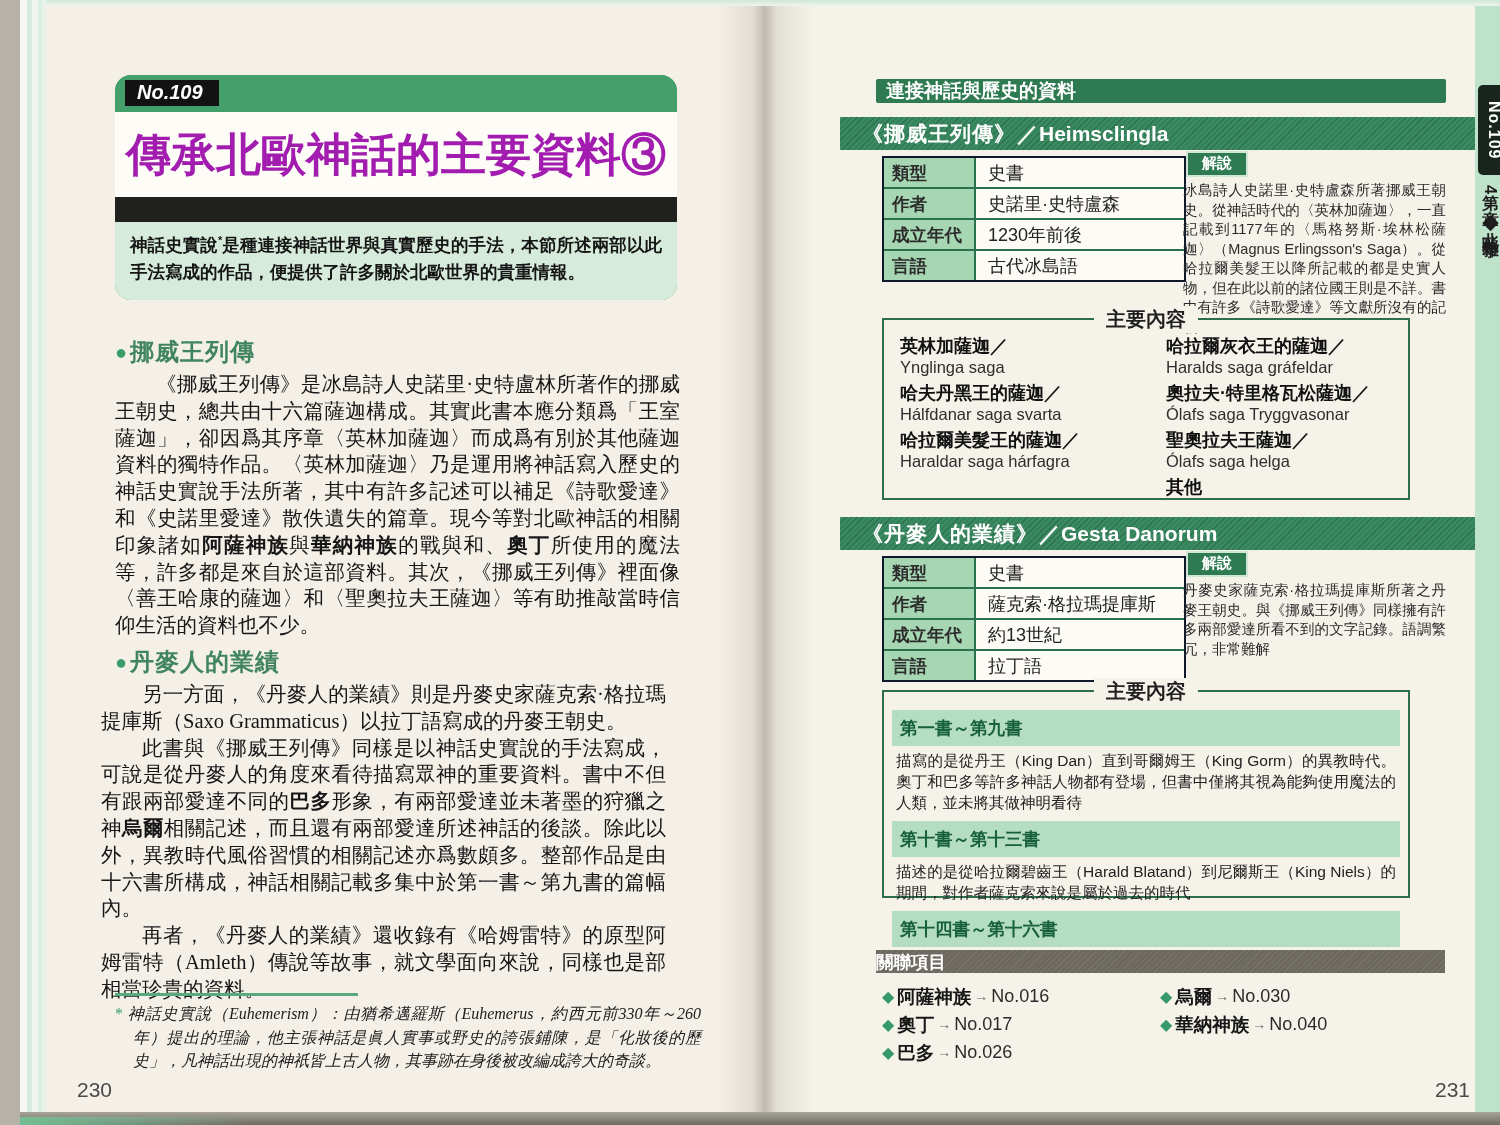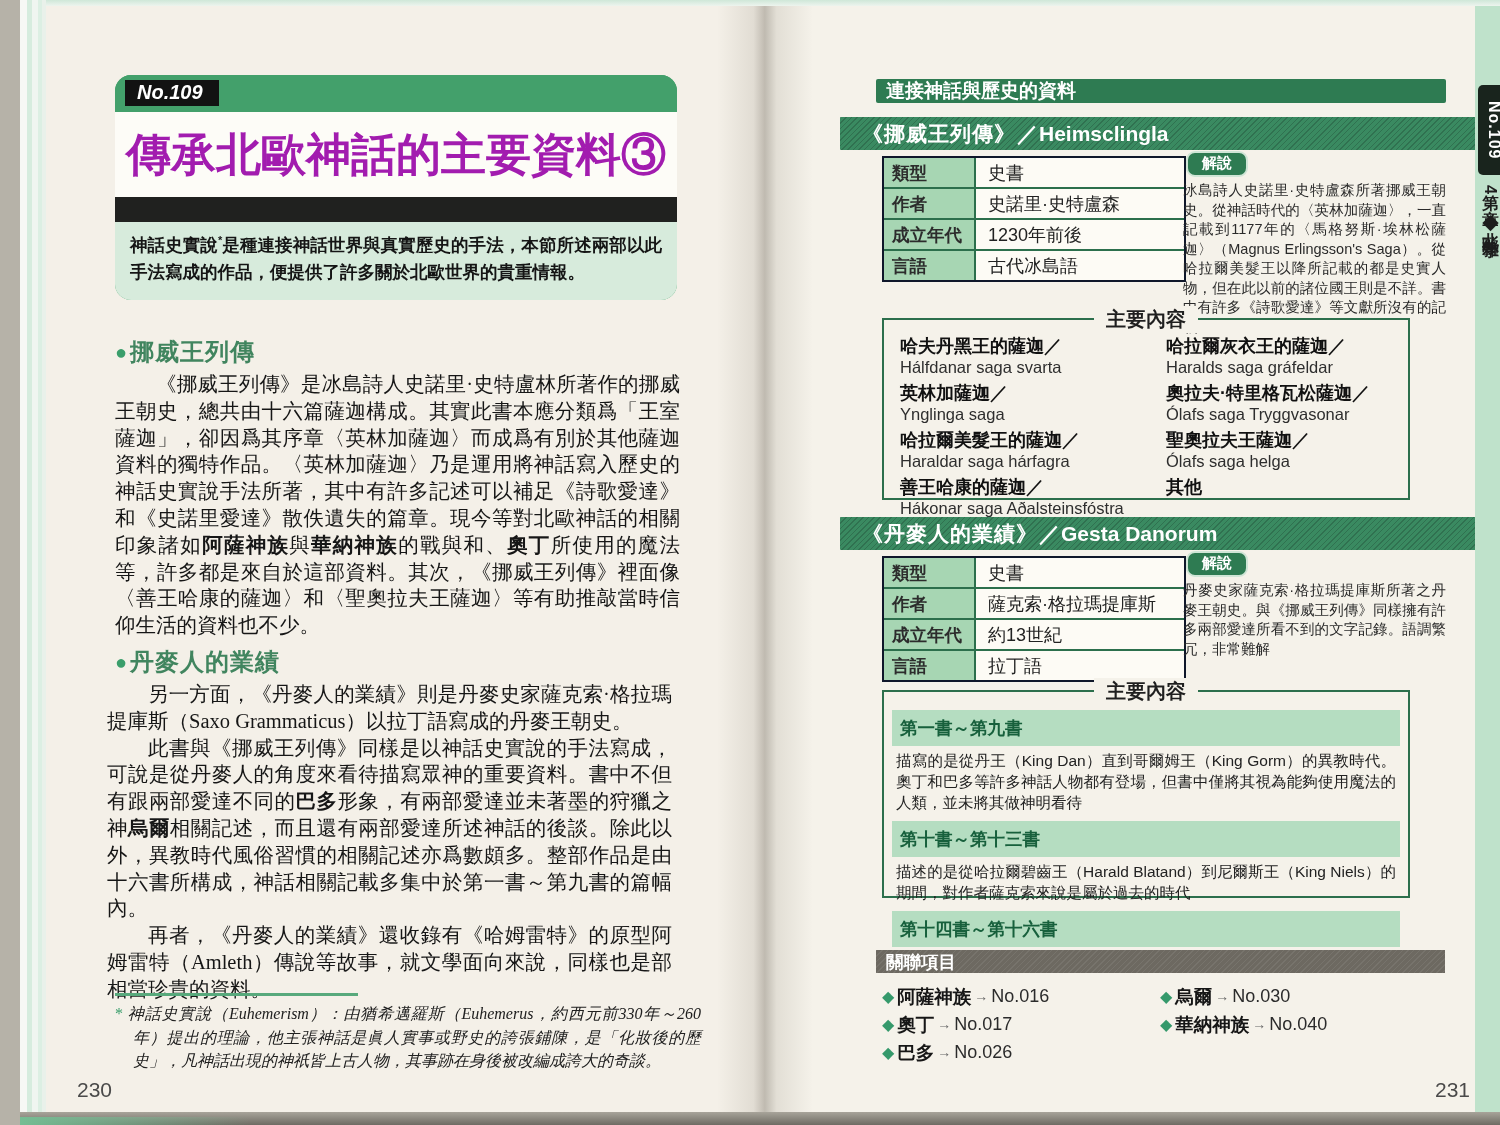--- a/index.html
+++ b/index.html
@@ -56,39 +56,39 @@
   .bookhdr .cjk{font-size:21px;font-weight:bold;letter-spacing:1px;}
   .bookhdr .sep{font-size:21px;font-weight:bold;margin:0 1px;}
   .bookhdr .latin{font-size:21px;font-weight:bold;}
   .spec{position:absolute;left:862px;width:304px;border:2px solid #0f172a;background:#fdfbf5;box-sizing:border-box;}
   .spec-row{display:flex;height:29px;border-bottom:2px solid #2c6f4c;}
   .spec-row:last-child{border-bottom:none;}
   .spec-label{width:92px;background:#a7d6b3;display:flex;align-items:center;padding-left:8px;
     font-weight:bold;font-size:17.5px;color:#2c2c2c;border-right:2px solid #2c6f4c;box-sizing:border-box;}
   .spec-value{flex:1;display:flex;align-items:center;padding-left:12px;font-size:18px;color:#222;}
   .kai-badge{position:absolute;left:1166px;background:#2e7b52;color:#fff;font-weight:bold;font-size:15px;
-    padding:1px 14px 2px 14px;border-radius:9px;border:2px solid #cfe5d6;}
+    padding:1px 14px 2px 14px;border-radius:0;border:2px solid #cfe5d6;}
   .kai-text{position:absolute;left:1163px;width:263px;font-size:14.5px;line-height:19.5px;
     color:#2a2a2a;text-align:justify;}
   .mcbox{position:absolute;left:862px;width:528px;border:2px solid #2c6f4c;box-sizing:border-box;}
   .mcbox .legend{position:absolute;top:-14px;left:50%;transform:translateX(-50%);
     background:#f5f2ea;padding:0 12px;font-weight:bold;font-size:20px;color:#1f1f1f;white-space:nowrap;}
   .sagacol{position:absolute;top:16px;}
   .sagacol.c1{left:16px;}  .sagacol.c2{left:282px;}
   .saga{margin-bottom:5px;}
   .saga-cjk{font-weight:bold;font-size:18px;color:#111;line-height:21px;}
   .saga-latin{font-size:16.5px;color:#2e2e2e;line-height:21px;}
   .mc2{padding:18px 8px 10px 8px;}
   .centry-bar{height:36px;background:#b5ddc1;color:#17603c;font-weight:bold;font-size:17.5px;
     display:flex;align-items:center;padding-left:8px;margin-bottom:4px;}
   .centry-desc{font-size:15.5px;line-height:21px;color:#222;margin:0 4px 8px 4px;text-align:justify;}
   .relbar{position:absolute;left:856px;top:950px;width:569px;height:23px;
     background-color:#6d6961;
     background-image:repeating-linear-gradient(135deg,rgba(255,255,255,.07) 0 1px,transparent 1px 4px);
-    color:#fff;font-weight:bold;font-size:17.5px;display:flex;align-items:center;padding-left:10px;box-sizing:border-box;}
+    color:#fff;font-weight:bold;font-size:17.5px;display:flex;align-items:center;box-sizing:border-box;}
   .linkcol{position:absolute;top:982px;}
   .linkcol.c1{left:862px;} .linkcol.c2{left:1140px;}
   .linkitem{display:flex;align-items:center;height:28px;}
   .diamond{color:#35996b;font-size:16px;margin-right:3px;}
   .lname{font-weight:bold;font-size:18.5px;color:#161616;}
   .larrow{color:#666;font-size:14px;margin:0 3px;}
   .lno{font-size:18px;color:#2b2b2b;}
   
   .tab-no{position:absolute;left:1458px;top:85px;width:31px;height:90px;background:#19241d;border-radius:5px;
     color:#fff;display:flex;align-items:center;justify-content:center;
@@ -119,21 +119,21 @@
     <span class="shead">挪威王列傳</span>
   </div>
   <div class="bodyblock" style="left:95px;top:371px;">
     <p class="bodyp"><span>《挪威王列傳》是冰島詩人史諾里·史特盧林所著作的挪威王朝史，總共由十六篇薩迦構成。其實此書本應分類爲「王室薩迦」，卻因爲其序章〈英林加薩迦〉而成爲有別於其他薩迦資料的獨特作品。〈英林加薩迦〉乃是運用將神話寫入歷史的神話史實說手法所著，其中有許多記述可以補足《詩歌愛達》和《史諾里愛達》散佚遺失的篇章。現今等對北歐神話的相關印象諸如</span><span class="em">阿薩神族</span><span>與</span><span class="em">華納神族</span><span>的戰與和、</span><span class="em">奧丁</span><span>所使用的魔法等，許多都是來自於這部資料。其次，《挪威王列傳》裡面像〈善王哈康的薩迦〉和〈聖奧拉夫王薩迦〉等有助推敲當時信仰生活的資料也不少。</span></p>
   </div>
 
   <div class="sec-head" style="left:95px;top:646px;">
     <span class="bullet">●</span>
     <span class="shead">丹麥人的業績</span>
   </div>
-  <div class="bodyblock" style="left:87px;top:681px;">
+  <div class="bodyblock" style="left:81px;top:681px;">
     <p class="bodyp"><span>另一方面，《丹麥人的業績》則是丹麥史家薩克索·格拉瑪提庫斯（Saxo Grammaticus）以拉丁語寫成的丹麥王朝史。</span></p>
     <p class="bodyp"><span>此書與《挪威王列傳》同樣是以神話史實說的手法寫成，可說是從丹麥人的角度來看待描寫眾神的重要資料。書中不但有跟兩部愛達不同的</span><span class="em">巴多</span><span>形象，有兩部愛達並未著墨的狩獵之神</span><span class="em">烏爾</span><span>相關記述，而且還有兩部愛達所述神話的後談。除此以外，異教時代風俗習慣的相關記述亦爲數頗多。整部作品是由十六書所構成，神話相關記載多集中於第一書～第九書的篇幅內。</span></p>
     <p class="bodyp"><span>再者，《丹麥人的業績》還收錄有《哈姆雷特》的原型阿姆雷特（Amleth）傳說等故事，就文學面向來說，同樣也是部相當珍貴的資料。</span></p>
   </div>
 
   <div class="foot-rule"></div>
   <div class="footnote"><span class="foot-mark">*</span><span>神話史實說（Euhemerism）：由猶希邁羅斯（Euhemerus，約西元前330年～260年）提出的理論，他主張神話是眞人實事或野史的誇張鋪陳，是「化妝後的歷史」，凡神話出現的神祇皆上古人物，其事跡在身後被改編成誇大的奇談。</span></div>
   <div class="pageno" style="left:57px;top:1078px;">230</div>
 
   <div class="topbar">連接神話與歷史的資料</div>
@@ -161,34 +161,30 @@
       <div class="spec-value">古代冰島語</div>
     </div>
   </div>
   <div class="kai-badge" style="top:151px;">解說</div>
   <div class="kai-text" style="top:181px;">冰島詩人史諾里·史特盧森所著挪威王朝史。從神話時代的〈英林加薩迦〉，一直記載到1177年的〈馬格努斯·埃林松薩迦〉（Magnus Erlingsson's Saga）。從哈拉爾美髮王以降所記載的都是史實人物，但在此以前的諸位國王則是不詳。書中有許多《詩歌愛達》等文獻所沒有的記載</div>
 
   <div class="mcbox" style="top:318px;height:182px;">
     <div class="legend">主要內容</div>
     <div class="sagacol c1">
       <div class="saga">
+        <div class="saga-cjk">英林加薩迦／</div>
+        <div class="saga-latin">Ynglinga saga</div>
+      </div>
+      <div class="saga">
         <div class="saga-cjk">哈夫丹黑王的薩迦／</div>
         <div class="saga-latin">Hálfdanar saga svarta</div>
       </div>
       <div class="saga">
-        <div class="saga-cjk">英林加薩迦／</div>
-        <div class="saga-latin">Ynglinga saga</div>
-      </div>
-      <div class="saga">
         <div class="saga-cjk">哈拉爾美髮王的薩迦／</div>
         <div class="saga-latin">Haraldar saga hárfagra</div>
-      </div>
-      <div class="saga">
-        <div class="saga-cjk">善王哈康的薩迦／</div>
-        <div class="saga-latin">Hákonar saga Aðalsteinsfóstra</div>
       </div>
     </div>
     <div class="sagacol c2">
       <div class="saga">
         <div class="saga-cjk">哈拉爾灰衣王的薩迦／</div>
         <div class="saga-latin">Haralds saga gráfeldar</div>
       </div>
       <div class="saga">
         <div class="saga-cjk">奧拉夫·特里格瓦松薩迦／</div>
         <div class="saga-latin">Ólafs saga Tryggvasonar</div>

